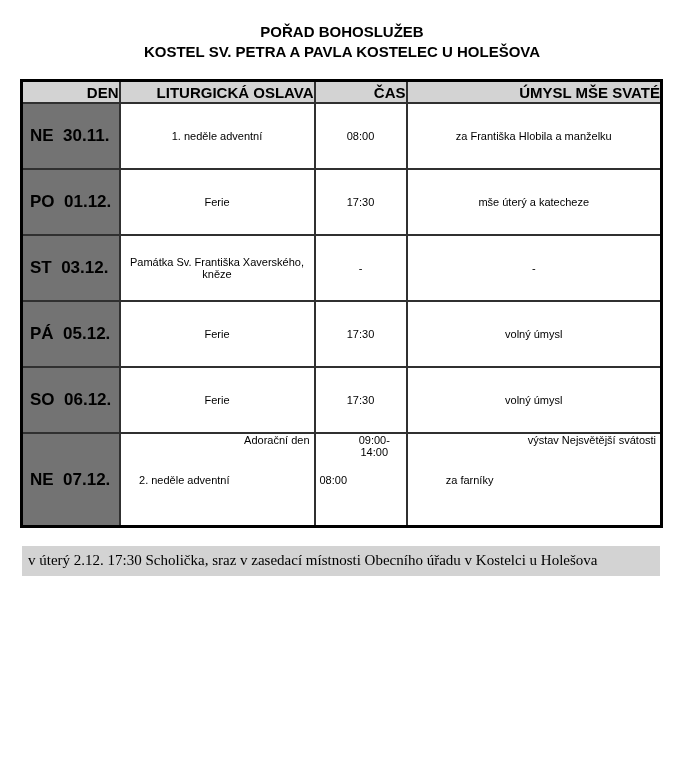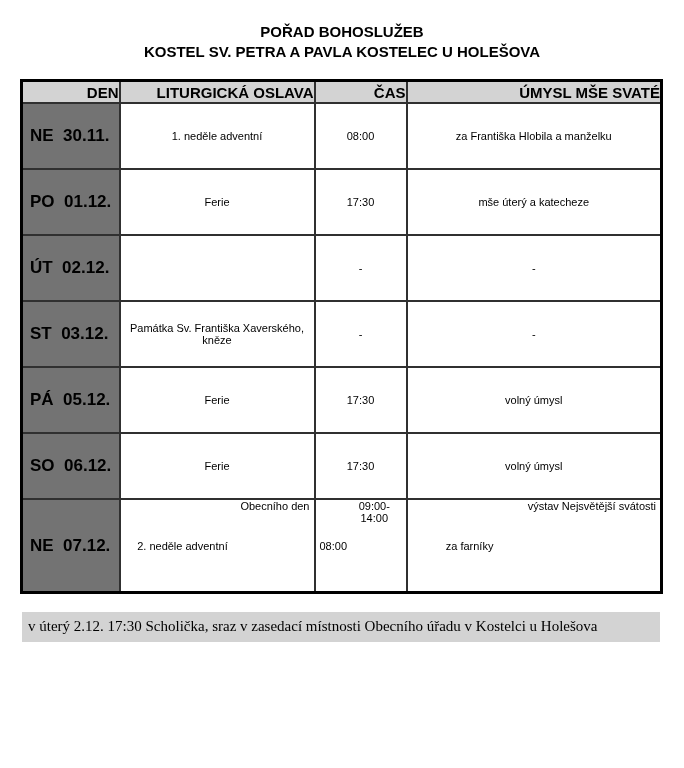--- a/index.html
+++ b/index.html
@@ -123,26 +123,20 @@
       <td>za Františka Hlobila a manželku</td>
     </tr>
 
     <tr class="row">
       <td class="den">PO  01.12.</td>
       <td>Ferie</td>
       <td>17:30</td>
       <td>mše úterý a katecheze</td>
     </tr>
 
-    <tr class="row">
-      <td class="den">ÚT  02.12.</td>
-      <td></td>
-      <td>-</td>
-      <td>-</td>
-    </tr>
 
     <tr class="row">
       <td class="den">ST  03.12.</td>
       <td>Památka Sv. Františka Xaverského, kněze</td>
       <td>-</td>
       <td>-</td>
     </tr>
 
 
     <tr class="row">
@@ -157,21 +151,21 @@
       <td>Ferie</td>
       <td>17:30</td>
       <td>volný úmysl</td>
     </tr>
 
     <tr class="row-last">
       <td class="den">NE  07.12.</td>
       <td class="multi">
         <div class="stack">
           <div class="top">2. neděle adventní</div>
-          <div class="bottom">Obecního den</div>
+          <div class="bottom">Adorační den</div>
         </div>
       </td>
       <td class="multi">
         <div class="stack">
           <div class="top">08:00</div>
           <div class="bottom">09:00-14:00</div>
         </div>
       </td>
       <td class="multi">
         <div class="stack">

